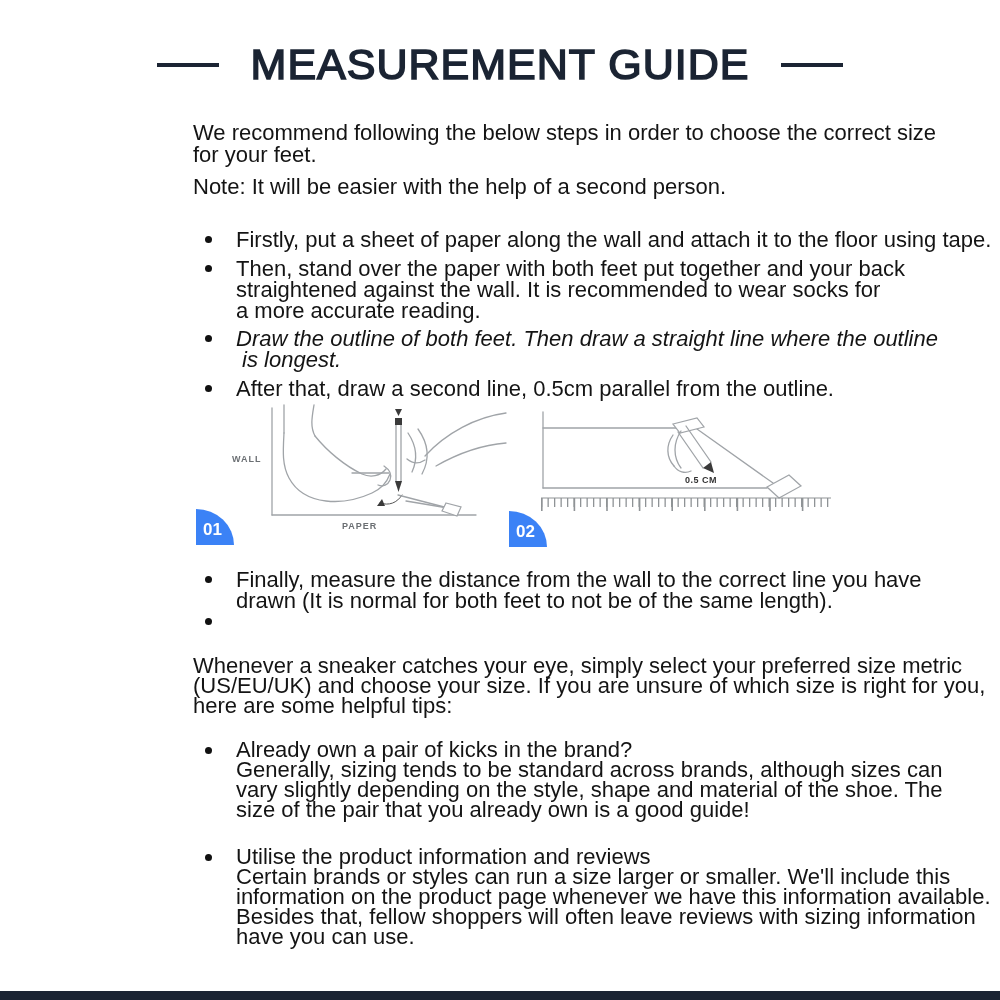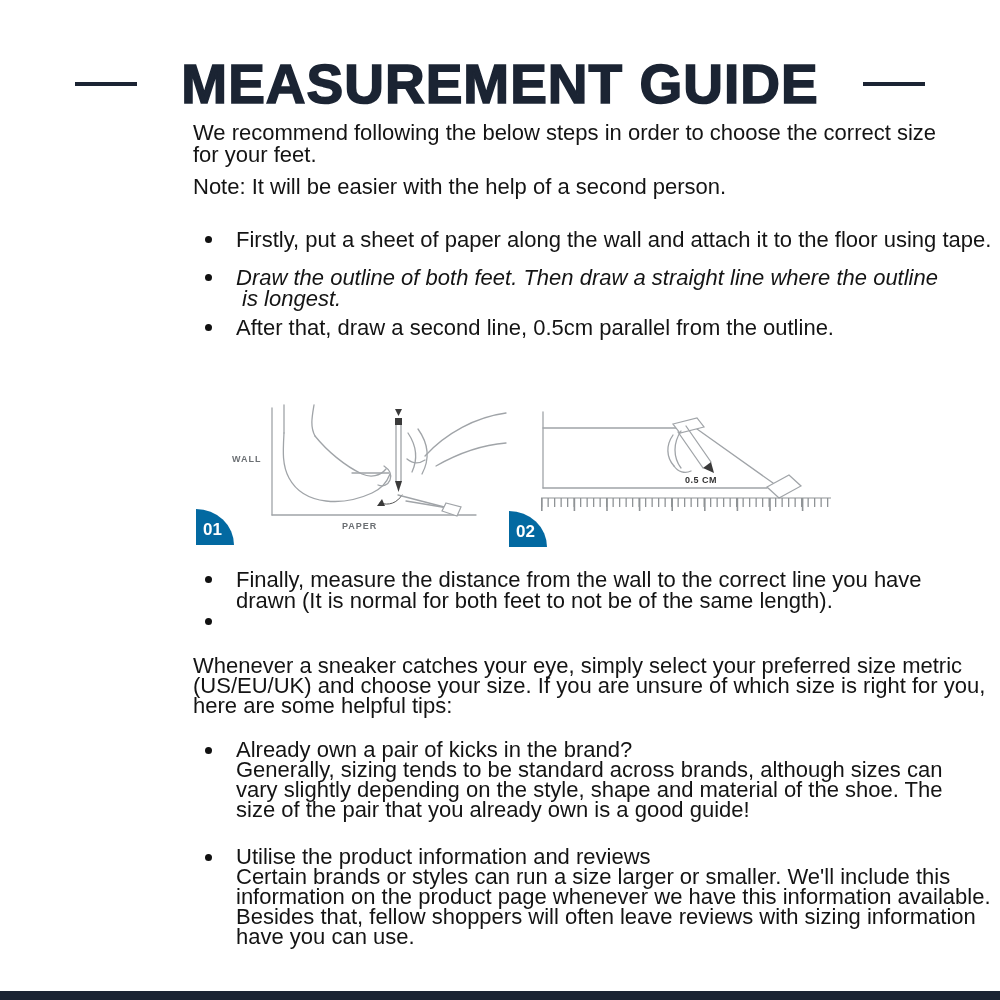--- a/index.html
+++ b/index.html
@@ -8,39 +8,39 @@
     background:#ffffff; color:#141414;
     font-family:"Liberation Sans","DejaVu Sans",sans-serif;
   }
   
   .title-row {
     position:absolute; top:40px; left:0; width:1000px;
     display:flex; align-items:center; justify-content:center; gap:32px;
   }
   .title-dash { width:62px; height:4px; background:#1b2433; }
   .page-title {
-    margin:12px; font-size:55px; font-weight:bold; letter-spacing:1px;
+    margin:0; font-size:43px; font-weight:normal; letter-spacing:1px;
     color:#1b2433; -webkit-text-stroke:1.6px #1b2433;
   }
   
   .tblock { position:absolute; left:193px; width:680px; font-size:22px; }
   .line { white-space:pre; line-height:21px; }
   .lh20 .line { line-height:20px; }
   .bullet-item { display:flex; align-items:flex-start; }
   .bullet-dot {
     flex:none; width:7px; height:7px; border-radius:50%;
     background:#111; margin:7px 0 0 12px;
   }
   .bullet-text { margin-left:24px; }
-  .mb5 { margin-bottom:17px; } .mb7 { margin-bottom:7px; } .mb8 { margin-bottom:8px;font-style:italic; }
+  .mb5 { margin-bottom:8px; } .mb7 { margin-bottom:7px; } .mb8 { margin-bottom:8px;font-style:italic; }
   
   .figure { position:absolute; }
   .figure svg { display:block; }
   .badge {
-    position:absolute; width:38px; height:36px; background:#0369a1;
+    position:absolute; width:38px; height:36px; background:#3b82f6;
     border-radius:0 100% 0 0;
     color:#ffffff; font-weight:bold; font-size:17px;
     display:flex; align-items:flex-end; justify-content:flex-start;
     padding:0 0 5px 7px; box-sizing:border-box;
   }
   .fig-label { font-weight:bold; letter-spacing:1px; fill:#6b6f73; font-size:9px; }
   .anno-label { font-weight:bold; fill:#333; font-size:9px; letter-spacing:0.5px; }
   .ln { stroke:#a0a4a8; stroke-width:1.3; fill:none; stroke-linecap:round; }
   .lnfill { stroke:#a0a4a8; stroke-width:1.2; fill:#ffffff; }
   .dk { fill:#3a3a3a; stroke:none; }
@@ -60,20 +60,28 @@
   <div class="line">We recommend following the below steps in order to choose the correct size</div>
   <div class="line" style="margin-top:1px;">for your feet.</div>
   <div class="line" style="margin-top:11px;">Note: It will be easier with the help of a second person.</div>
 </div>
 
 <div class="tblock" style="top:229px;">
   <div class="bullet-item mb5">
     <span class="bullet-dot"></span>
     <div class="bullet-text">
       <div class="line">Firstly, put a sheet of paper along the wall and attach it to the floor using tape.</div>
+    </div>
+  </div>
+  <div class="bullet-item mb7">
+    <span class="bullet-dot"></span>
+    <div class="bullet-text">
+      <div class="line">Then, stand over the paper with both feet put together and your back</div>
+      <div class="line">straightened against the wall. It is recommended to wear socks for</div>
+      <div class="line">a more accurate reading.</div>
     </div>
   </div>
   <div class="bullet-item mb8">
     <span class="bullet-dot"></span>
     <div class="bullet-text">
       <div class="line">Draw the outline of both feet. Then draw a straight line where the outline</div>
       <div class="line"> is longest.</div>
     </div>
   </div>
   <div class="bullet-item">

